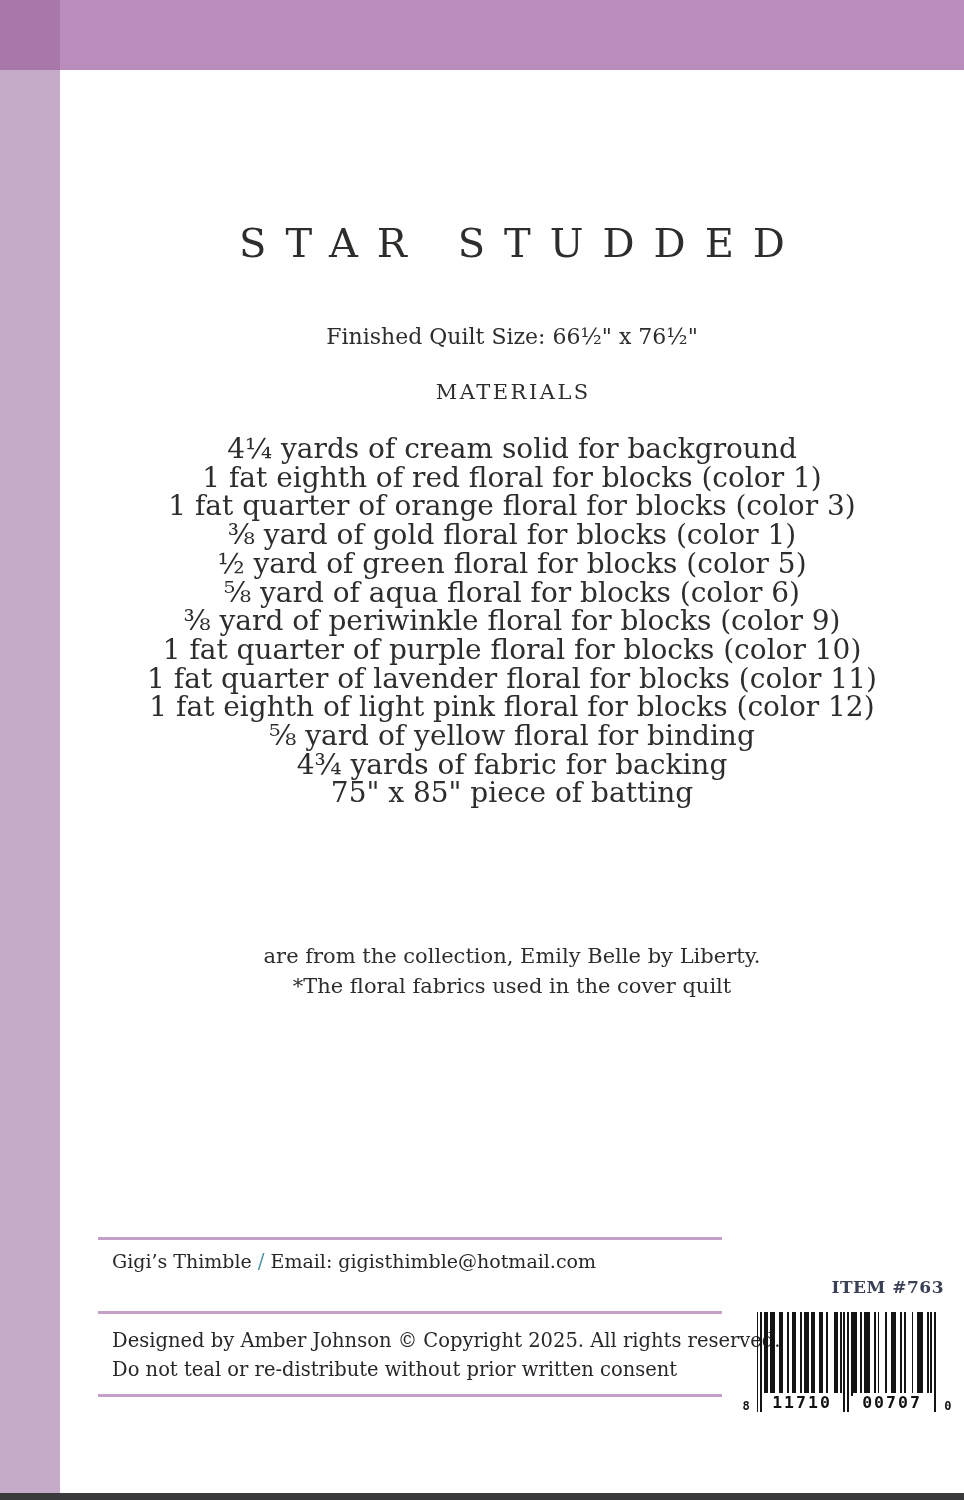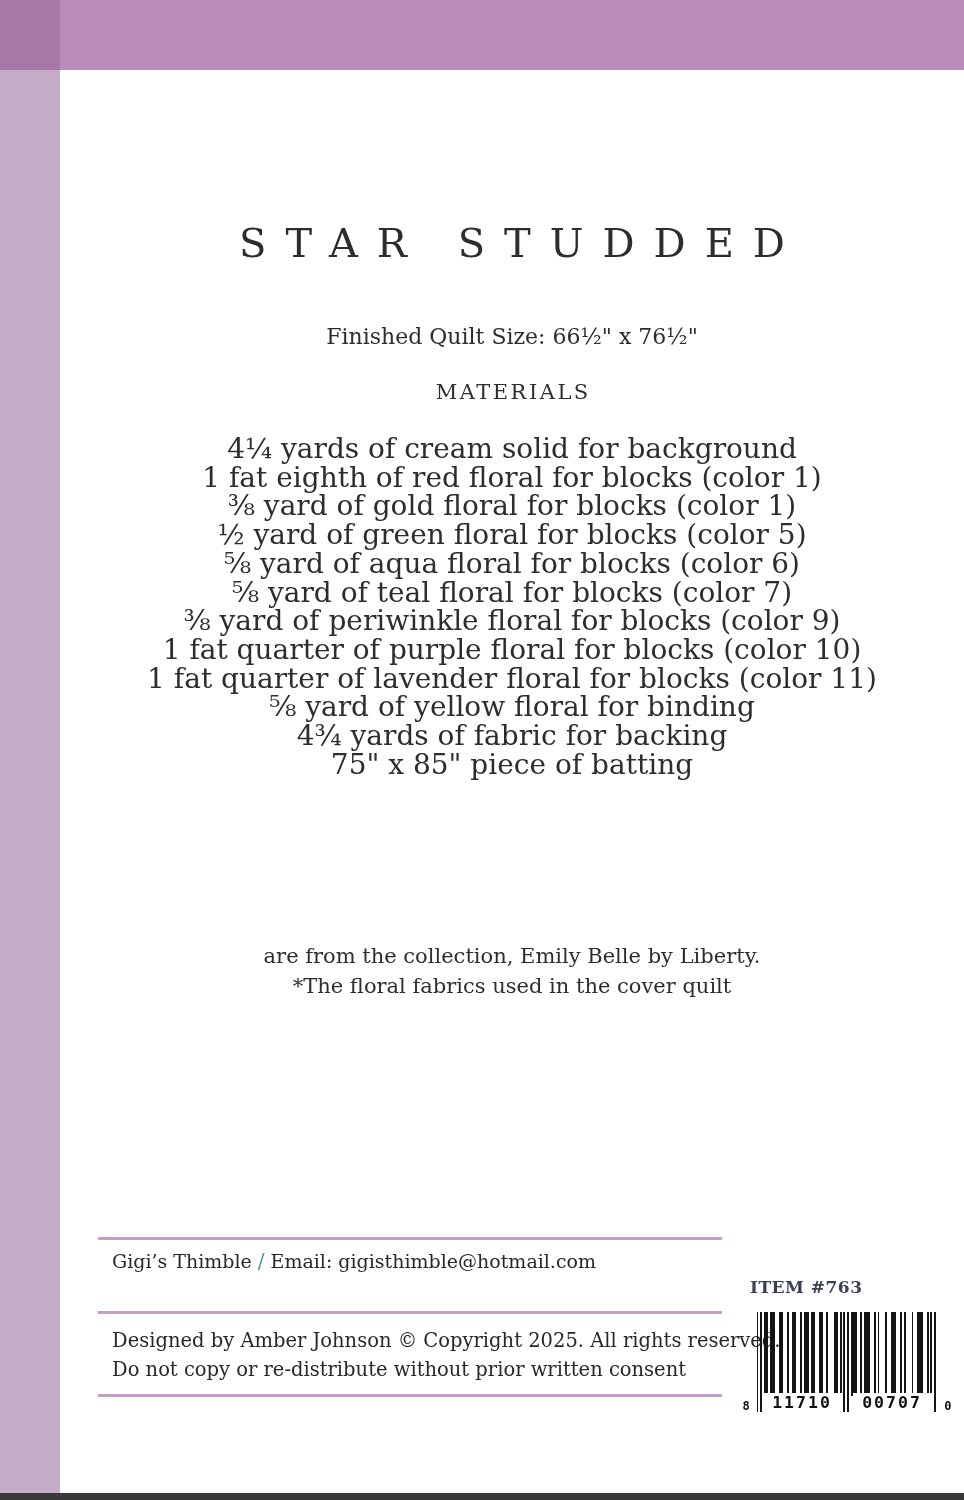--- a/index.html
+++ b/index.html
@@ -26,21 +26,21 @@
 
   
   .rule{position:absolute;left:98px;width:624px;height:3px;background:#c49fc6;}
   .rule-1{top:1237px;} .rule-2{top:1311px;} .rule-3{top:1394px;}
   .contact-block{position:absolute;left:112px;top:1247px;font-size:19px;line-height:29px;color:#27262a;white-space:nowrap;}
   .copyright-block{position:absolute;left:112px;top:1326px;font-size:19.5px;line-height:29px;color:#27262a;white-space:nowrap;}
   .sep{color:#4a92a2;padding:0 6px;font-size:20px;}
 
   
   .barcode-block{position:absolute;left:750px;top:1277px;width:194px;}
-  .item-label{text-align:left;font-size:17px;font-weight:bold;color:#3a4055;
+  .item-label{text-align:right;font-size:17px;font-weight:bold;color:#3a4055;
     letter-spacing:0.5px;}
   .barcode{position:relative;margin:15px auto 0;width:181px;height:100px;display:flex;align-items:flex-start;}
   .mod{flex:0 0 auto;height:84px;}
   .mod.bar{background:#141414;}
   .mod.guard{height:100px;}
   .bc-label{position:absolute;top:81px;height:19px;background:#ffffff;display:flex;
     align-items:center;justify-content:center;
     font-family:"DejaVu Sans Mono",monospace;font-weight:bold;font-size:16.5px;
     letter-spacing:2px;color:#111;}
   .bc-left{left:6px;width:79px;}
@@ -60,27 +60,28 @@
 
 <div class="quilt-title">STAR STUDDED</div>
 
 <div class="size-line">Finished Quilt Size: 66½" x 76½"</div>
 
 <div class="materials-heading">MATERIALS</div>
 
 <div class="materials-list">
     <div class="materials-line">4¼ yards of cream solid for background</div>
     <div class="materials-line">1 fat eighth of red floral for blocks (color 1)</div>
+    <div class="materials-line">1 fat quarter of orange floral for blocks (color 3)</div>
     <div class="materials-line">⅜ yard of gold floral for blocks (color 1)</div>
     <div class="materials-line">½ yard of green floral for blocks (color 5)</div>
     <div class="materials-line">⅝ yard of aqua floral for blocks (color 6)</div>
-    <div class="materials-line">⅝ yard of teal floral for blocks (color 7)</div>
     <div class="materials-line">⅜ yard of periwinkle floral for blocks (color 9)</div>
     <div class="materials-line">1 fat quarter of purple floral for blocks (color 10)</div>
     <div class="materials-line">1 fat quarter of lavender floral for blocks (color 11)</div>
+    <div class="materials-line">1 fat eighth of light pink floral for blocks (color 12)</div>
     <div class="materials-line">⅝ yard of yellow floral for binding</div>
     <div class="materials-line">4¾ yards of fabric for backing</div>
     <div class="materials-line">75" x 85" piece of batting</div>
   </div>
 
 <div class="note-block">
   <div>are from the collection, Emily Belle by Liberty.</div>
   <div>*The floral fabrics used in the cover quilt</div>
 </div>
 
@@ -89,21 +90,21 @@
 <div class="contact-block">
   <div>
     <span>Gigi’s Thimble</span><span class="sep">/</span><span>Email: gigisthimble@hotmail.com</span>
   </div>
 </div>
 
 <div class="rule rule-2"></div>
 
 <div class="copyright-block">
   <div>Designed by Amber Johnson © Copyright 2025. All rights reserved.</div>
-  <div>Do not copy or re-distribute without prior written consent</div>
+  <div>Do not teal or re-distribute without prior written consent</div>
 </div>
 
 <div class="rule rule-3"></div>
 
 <div class="barcode-block">
   <div class="item-label">ITEM #763</div>
   <div class="barcode">
     <span class="bc-outer bc-outer-left">8</span>
     <div class="mod bar guard" style="width: 1.90526px;"></div>
       <div class="mod guard" style="width: 1.90526px;"></div>

